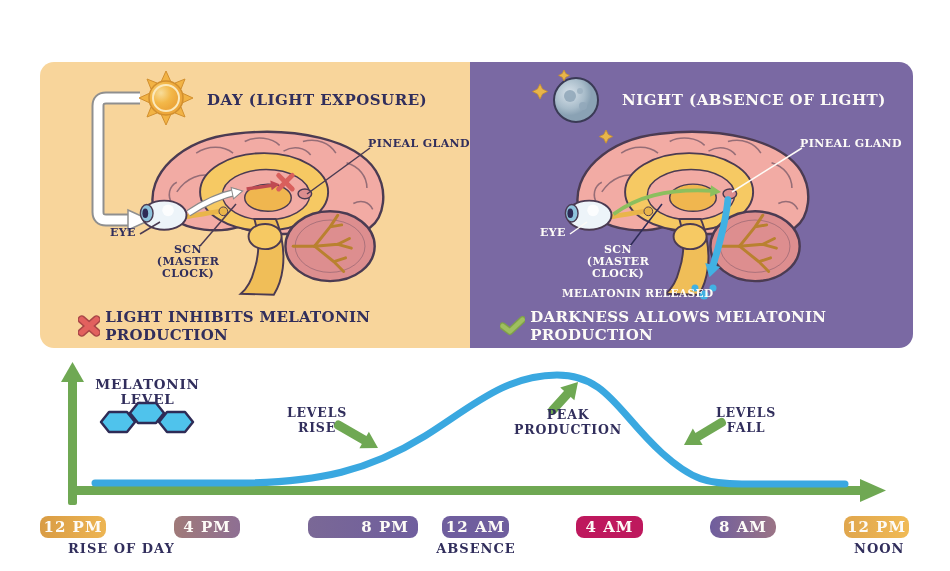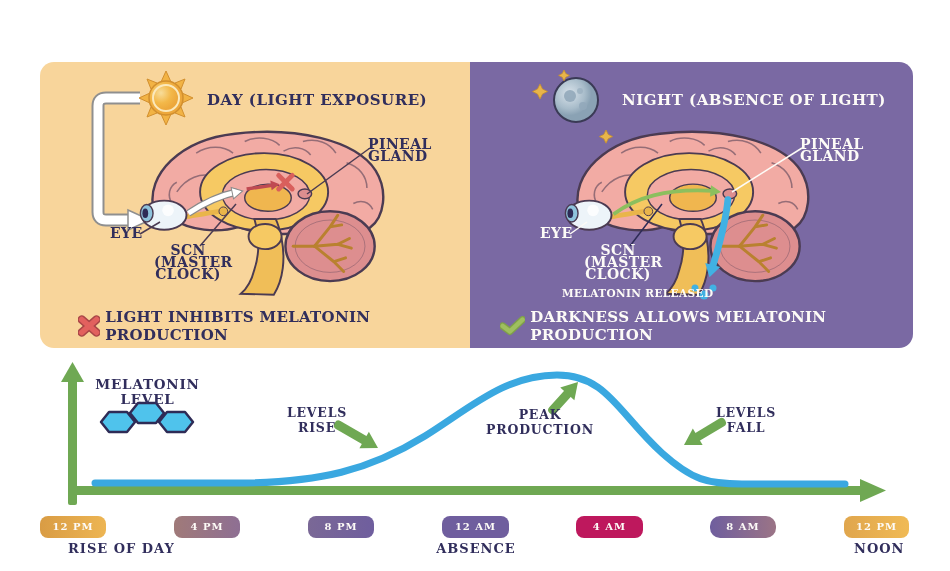--- a/index.html
+++ b/index.html
@@ -8,30 +8,30 @@
   .abs{position:absolute;}
   #main-title{left:0;top:24px;width:950px;text-align:center;font-size:27px;font-weight:bold;
               color:#312e5c;letter-spacing:2.5px;}
   
   #panel-day{left:40px;top:62px;width:430px;height:286px;background:#f8d59b;
              border-radius:14px 0 0 14px;}
   #panel-night{left:470px;top:62px;width:443px;height:286px;background:#7a69a3;
                border-radius:0 14px 14px 0;}
   .panel-header{font-size:15px;font-weight:bold;letter-spacing:.5px;}
   .navy{color:#312e5c;} .white{color:#fdfbf7;}
-  .small-label{font-size:14px;font-weight:bold;letter-spacing:.4px;line-height:12px;}
+  .small-label{font-size:11px;font-weight:bold;letter-spacing:.4px;line-height:12px;}
   .caption-row{display:flex;align-items:center;gap:5px;font-size:15px;font-weight:bold;letter-spacing:.3px;}
   
   .chart-note{text-align:center;font-weight:bold;color:#312e5c;font-size:13px;line-height:15px;letter-spacing:.8px;}
   
   .pill{top:516px;height:22px;line-height:22px;border-radius:8px;text-align:center;
-        color:#fdfbf7;font-size:10px;font-weight:bold;letter-spacing:1px;}
+        color:#fdfbf7;font-size:15px;font-weight:bold;letter-spacing:1px;}
   .pill-0{background:linear-gradient(90deg,#d99c44,#edb553);}
   .pill-1{background:linear-gradient(90deg,#a07a79,#8e6f93);}
-  .pill-2{background:linear-gradient(90deg,#7a6896,#6f5e9e);}
+  .pill-2{background:linear-gradient(90deg,#7a6896,#6f5e9e);padding-left:44px;}
   .pill-3{background:#6f5e9e;}
   .pill-4{background:#be185d;}
   .pill-5{background:linear-gradient(90deg,#6f5e9e,#9b7486);border-radius:10px;}
   .pill-6{background:linear-gradient(90deg,#e0a64d,#f0ba55);}
   .axis-caption{top:541px;font-size:13px;font-weight:bold;color:#312e5c;letter-spacing:1px;}
   svg{display:block;}
 </style>
 </head>
 <body>
 
@@ -247,21 +247,21 @@
   </svg>
 
   <div class="abs chart-note" style="left:85px;top:377px;width:125px;font-size:13.5px">
     <div>MELATONIN</div>
       <div>LEVEL</div>
   </div>
   <div class="abs chart-note" style="left:268px;top:405px;width:98px;font-size:12.5px">
     <div>LEVELS</div>
       <div>RISE</div>
   </div>
-  <div class="abs chart-note" style="left:476px;top:407px;width:128px;font-size:12.5px">
+  <div class="abs chart-note" style="left:504px;top:407px;width:128px;font-size:12.5px">
     <div>PEAK</div>
       <div>PRODUCTION</div>
   </div>
   <div class="abs chart-note" style="left:700px;top:405px;width:92px;font-size:12.5px">
     <div>LEVELS</div>
       <div>FALL</div>
   </div>
 
   <div class="abs pill pill-0" style="left:40px;width:66px">12 PM</div>
   <div class="abs pill pill-1" style="left:174px;width:66px">4 PM</div>

